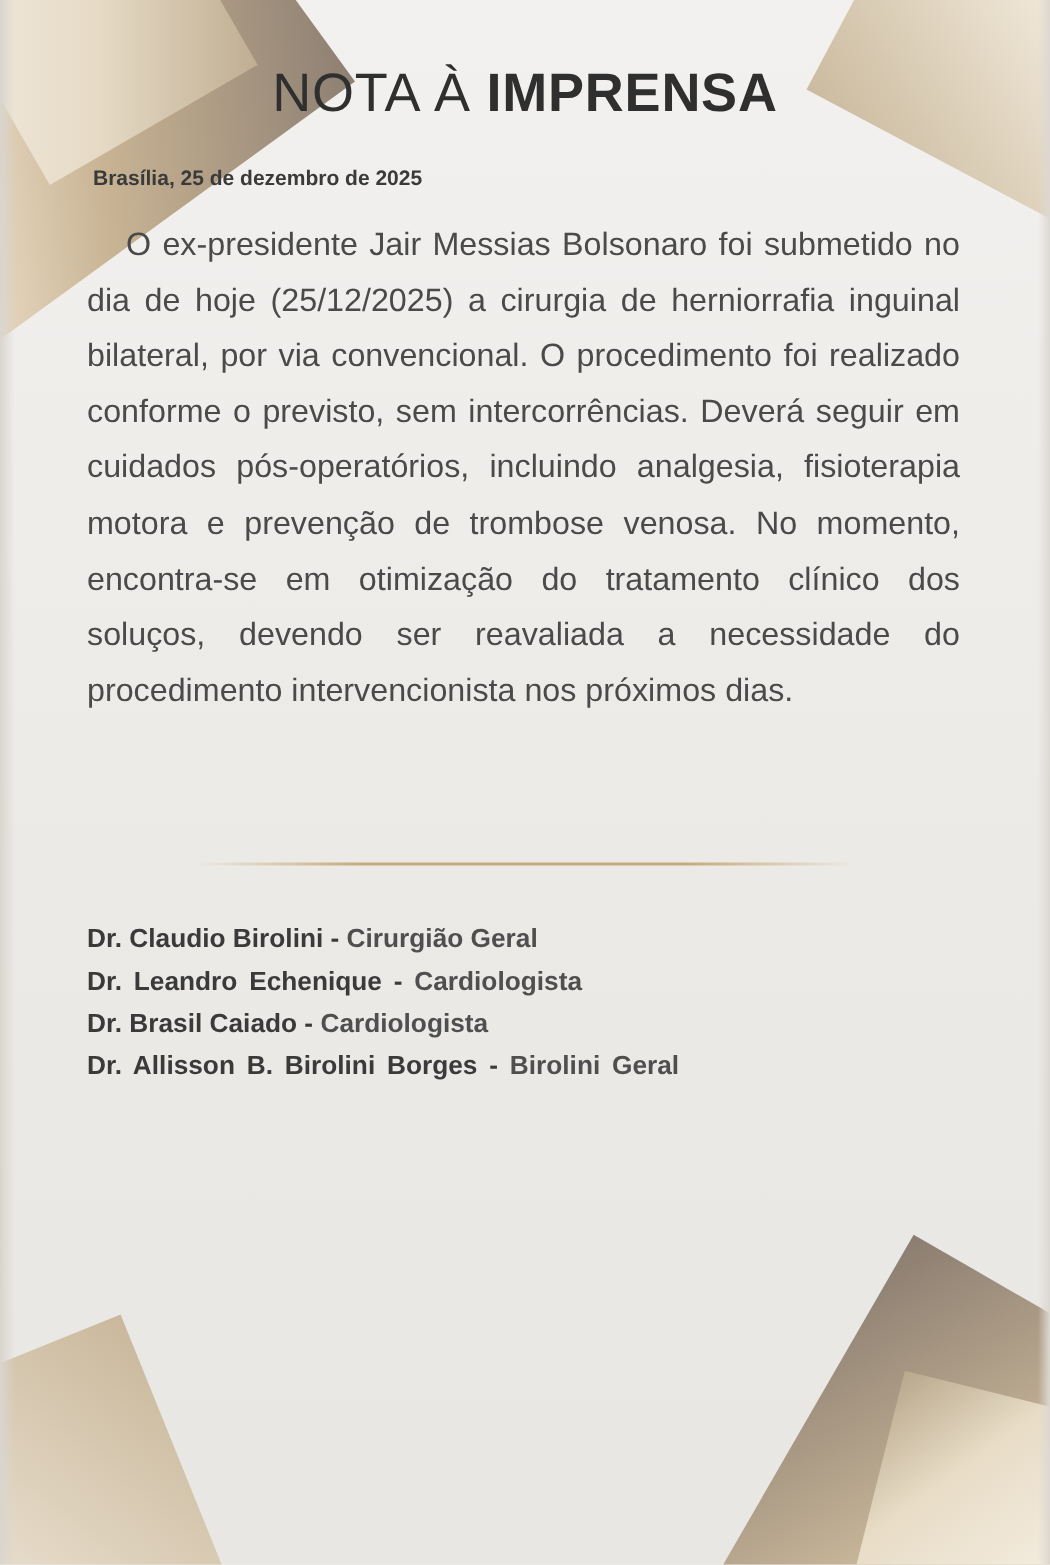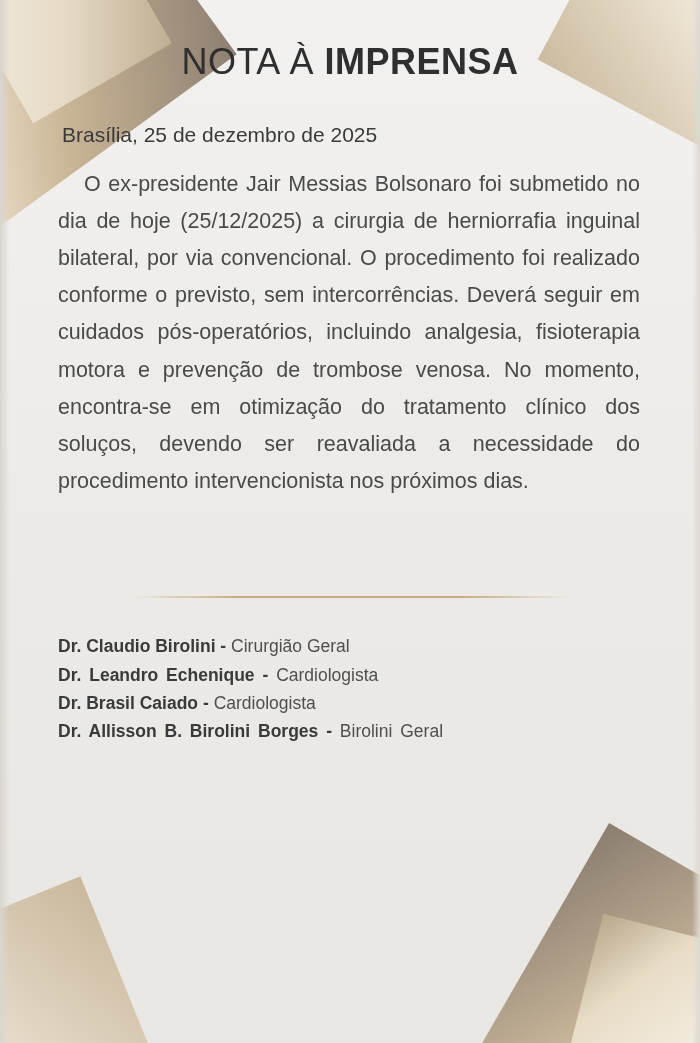--- a/index.html
+++ b/index.html
@@ -92,23 +92,23 @@
     color: #2f2f2f;
     font-weight: 400;
     letter-spacing: 0.5px;
     margin: 8px 0 0 0;
   }
   .title .strong {
     font-weight: 700;
   }
 
   .dateline {
-    margin-top: 41px;
-    font-size: 21px;
-    font-weight: 400;
+    margin-top: 28px;
+    font-size: 14px;
+    font-weight: 700;
     color: #3a3a3a;
     padding-left: 4px;
   }
 
   .body-text {
     margin-top: 19px;
     font-size: 21.5px;
     line-height: 1.73;
     color: #4a4a4a;
     text-align: justify;
@@ -134,21 +134,21 @@
   .sig-line {
     text-align: justify;
     text-justify: inter-word;
     margin: 0;
   }
   .sig-line .name {
     font-weight: 700;
     color: #3a3a3a;
   }
   .sig-line .role {
-    font-weight: 400;
+    font-weight: 700;
     color: #4f4f4f;
   }
   .sig-spread {
     
     word-spacing: 3px;
   }
 </style>
 </head>
 <body>
 

